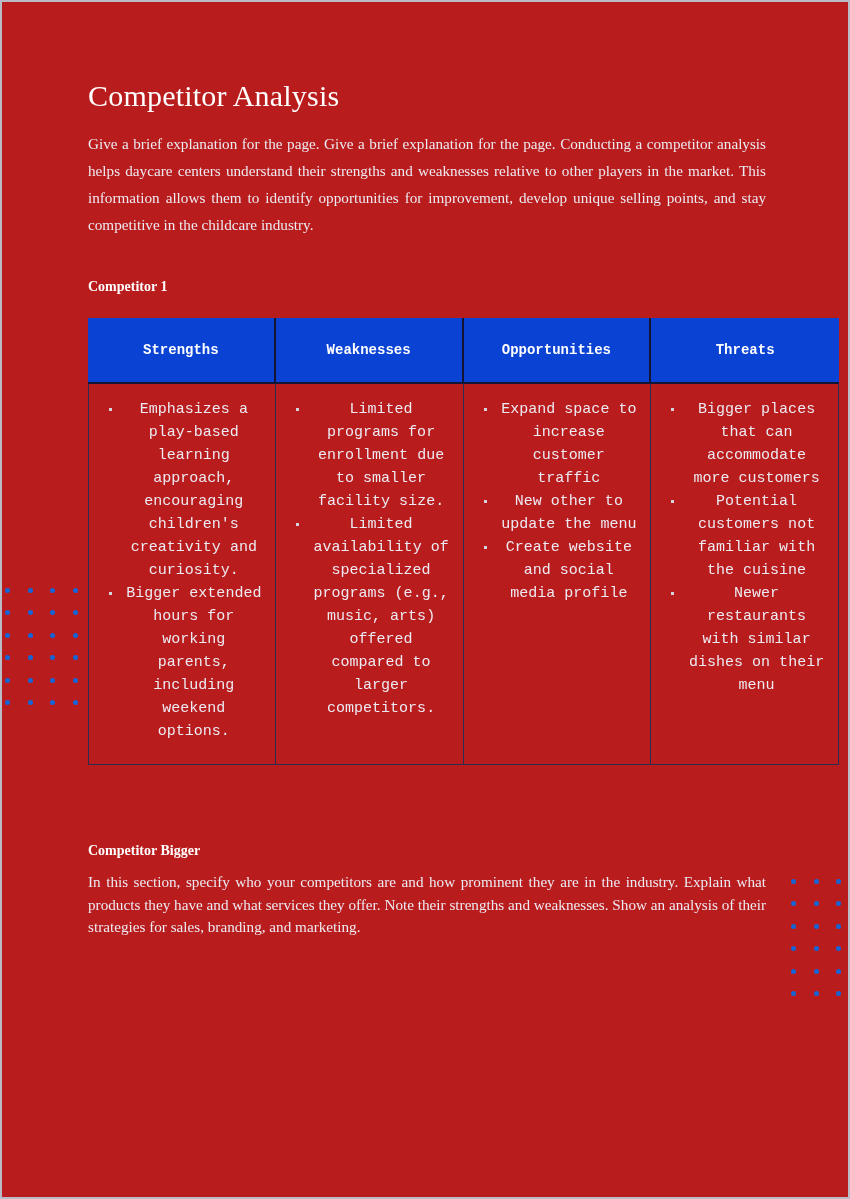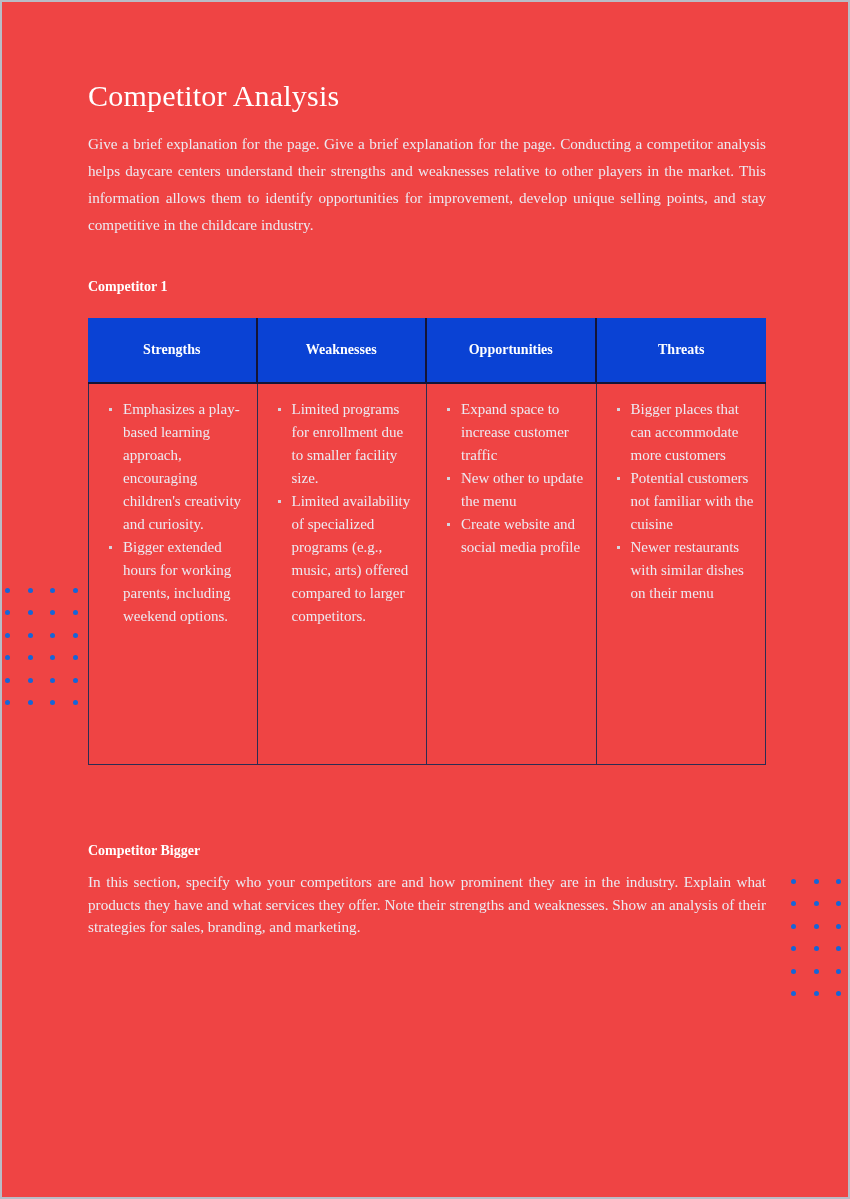--- a/index.html
+++ b/index.html
@@ -7,21 +7,21 @@
     padding: 0;
     background: #0f0f2d;
   }
   body {
     font-family: "Liberation Serif", "DejaVu Serif", serif;
   }
   .page {
     position: relative;
     width: 850px;
     height: 1199px;
-    background: #ef4444;
+    background: #b91c1c;
     border: 2px solid #b9bcc6;
     box-sizing: border-box;
     overflow: hidden;
   }
 
   
   .dot-grid {
     position: absolute;
     display: grid;
     pointer-events: none;
@@ -83,44 +83,46 @@
     margin: 0;
     padding-top: 42px;
     font-size: 15.2px;
     line-height: 24px;
     color: #eceaf2;
   }
 
   
   .swot-table {
     margin-top: 23px;
-    width: 678px;
+    width: 751px;
     border-collapse: separate;
     border-spacing: 0;
     table-layout: fixed;
+    font-family: Liberation Mono, monospace;
   }
   .swot-table th {
     background: #0a42d4;
     color: #ffffff;
     font-size: 14px;
     font-weight: bold;
     text-align: center;
     vertical-align: middle;
     height: 62px;
     border-right: 2px solid #141436;
     border-bottom: 2px solid #141436;
   }
   .swot-table th:last-child { border-right: none; }
 
   .swot-table td {
     vertical-align: top;
     padding: 0;
     border-right: 1px solid #2c2c52;
     border-bottom: 1px solid #2c2c52;
     height: 380px;
+    text-align: center;
   }
   .swot-table td:first-child { border-left: 1px solid #2c2c52; }
   .swot-table td:last-child { border-right: 1px solid #2c2c52; }
 
   .cell-list {
     margin: 0;
     padding: 14px 10px 14px 34px;
     list-style: none;
   }
   .cell-list li {

